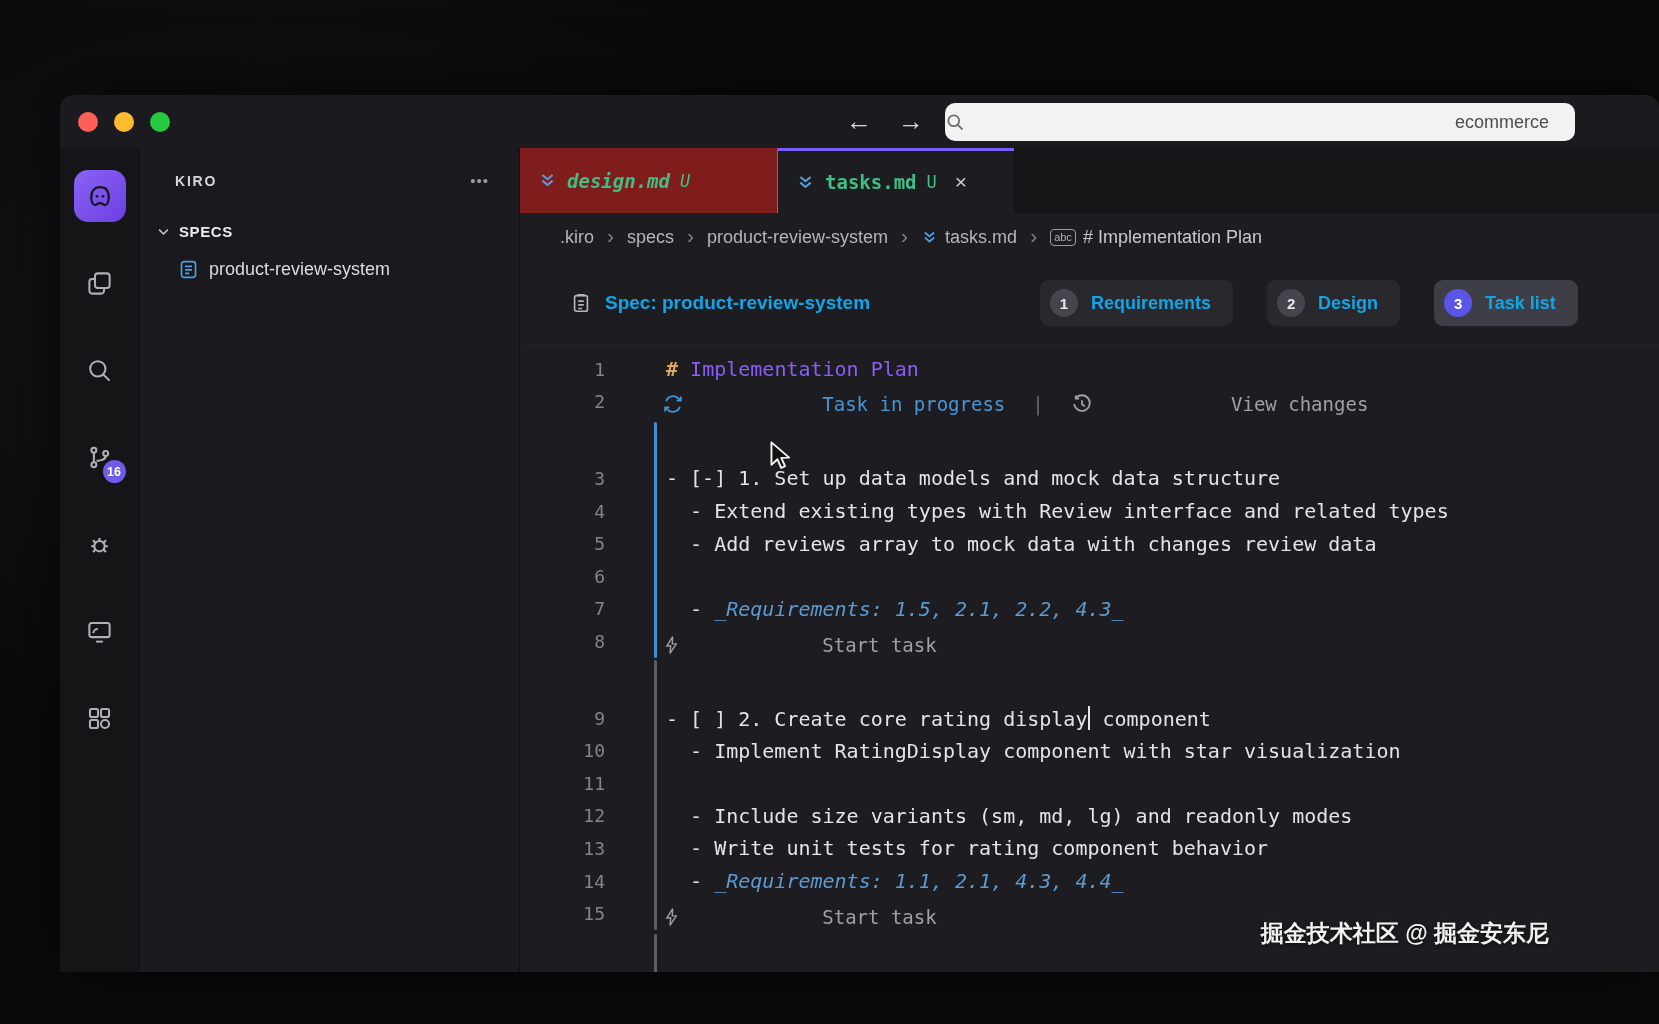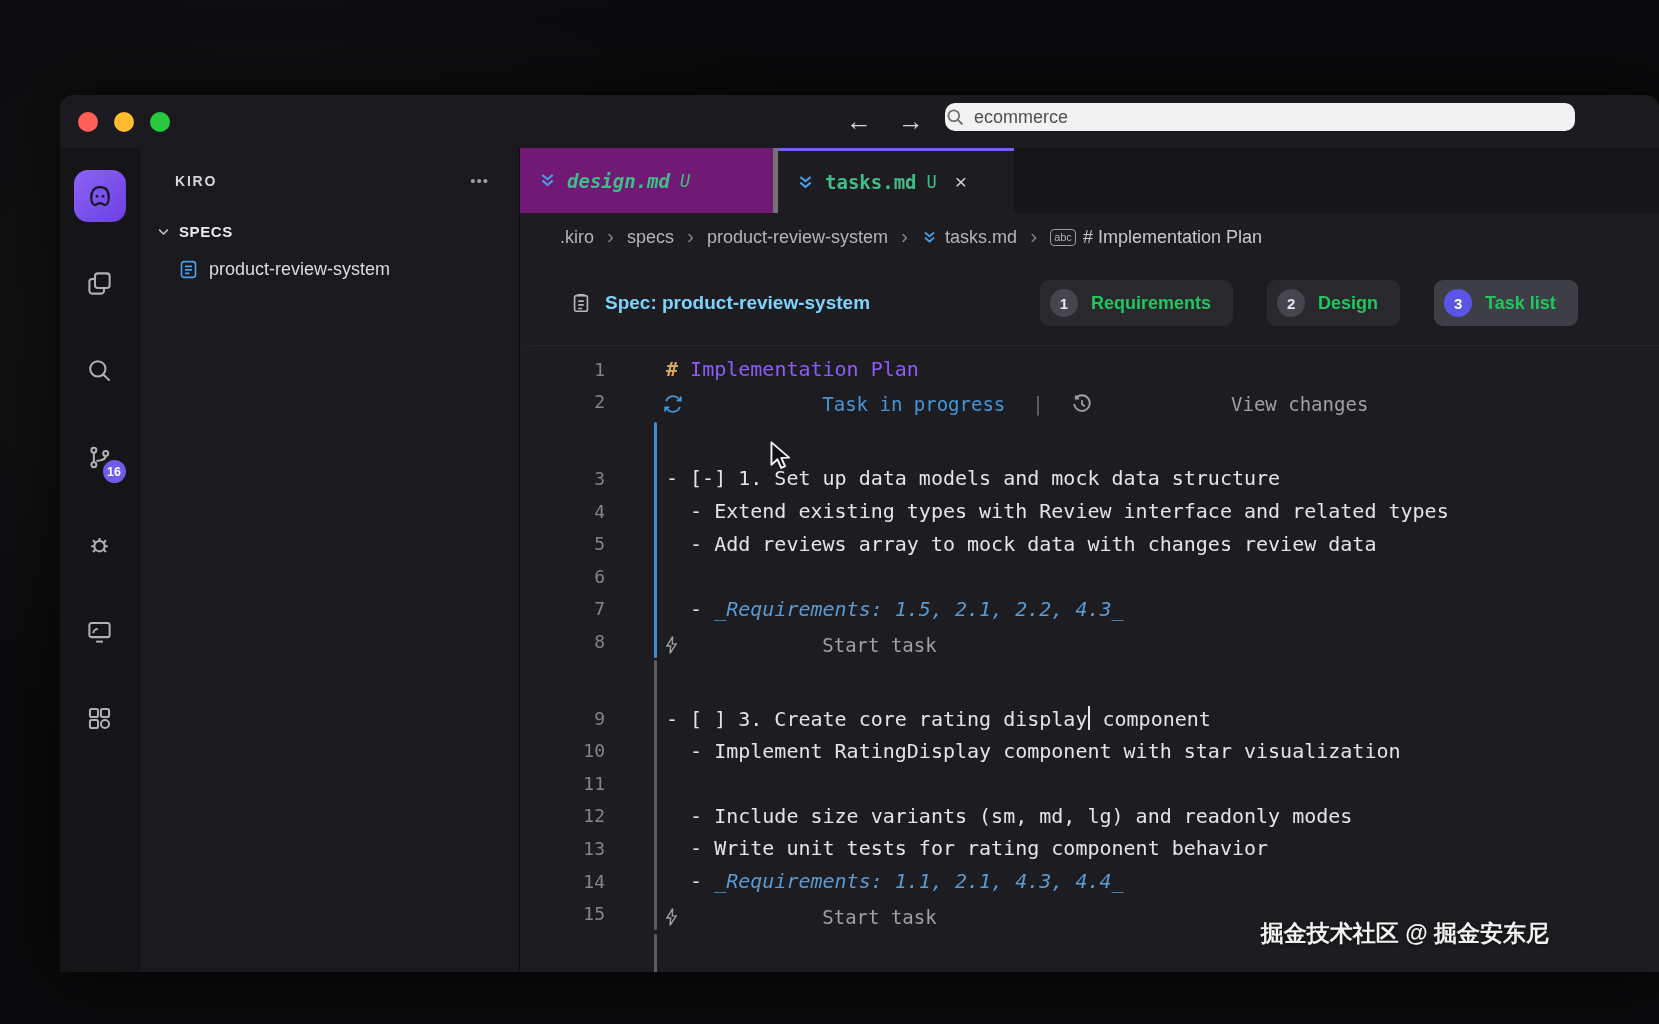--- a/index.html
+++ b/index.html
@@ -18,22 +18,22 @@
   }
   
   .titlebar { position:absolute; top:0; left:0; right:0; height:53px; background:#1b1b1f; }
   .traffic { position:absolute; top:17px; left:18px; display:flex; gap:16px; }
   .traffic span { width:20px; height:20px; border-radius:50%; display:block; }
   .t-red { background:#ff5f57; } .t-yellow { background:#febc2e; } .t-green { background:#28c840; }
   .nav { position:absolute; left:786px; top:0; height:53px; display:flex; align-items:center; gap:26px;
          color:#d8d8db; font-size:26px; }
   .nav span { cursor:default; }
   .searchbox {
-    position:absolute; left:885px; top:8px; width:630px; height:28px; background:#f2f2f3;
-    border-radius:10px; display:flex; align-items:center; justify-content:flex-start;
+    position:absolute; left:885px; top:8px; width:630px; height:38px; background:#f2f2f3;
+    border-radius:10px; display:flex; align-items:center; justify-content:space-between;
     padding-right:26px; gap:9px; color:#4e4e53; font-size:18px;
   }
   
   .activitybar {
     position:absolute; left:0; top:53px; width:80px; bottom:0; background:#151518;
     display:flex; flex-direction:column; align-items:center; padding-top:22px;
     border-right:1px solid #101013;
   }
   .kiro-logo {
     width:52px; height:52px; border-radius:14px; margin-bottom:37px;
@@ -56,46 +56,46 @@
   .sidebar-menu { margin-left:auto; color:#9a9a9f; font-size:15px; letter-spacing:1px; cursor:default; }
   .section-row { height:36px; display:flex; align-items:center; padding-left:16px; gap:8px; }
   .section-label { font-size:15px; font-weight:bold; letter-spacing:.6px; color:#eaeaec; }
   .spec-item { height:40px; display:flex; align-items:center; padding-left:38px; gap:10px; }
   .spec-item-label { font-size:18px; color:#dcdcdf; }
   
   .editorpane { position:absolute; left:460px; top:53px; right:0; bottom:0; background:#1d1d21; overflow:hidden; }
   .tabbar { height:65px; background:#151518; display:flex; }
   .tab { height:100%; display:flex; align-items:center; gap:10px; padding:0 18px;
          font-family:"DejaVu Sans Mono", monospace; font-size:19px; }
-  .tab-inactive { width:258px; background:#701a75; border-right:5px solid #737373; }
+  .tab-inactive { width:258px; background:#7f1d1d; border-right:1px solid #737373; }
   .tab-inactive .tab-name, .tab-inactive .tab-dirty { font-style:italic; }
   .tab-active { width:236px; background:#1d1d21; border-top:3px solid #7a5cff; }
   .tab-name { color:#3fbf85; font-weight:bold; }
   .tab-dirty { color:#3fbf85; font-size:17px; }
   .tab-close { color:#cfcfd2; font-size:21px; margin-left:8px; font-family:"Liberation Sans",sans-serif; }
   .tabbar-rest { flex:1; background:#151518; }
   .breadcrumbs { height:48px; display:flex; align-items:center; padding-left:40px; gap:13px;
                  color:#b4b4b9; font-size:18px; }
   .crumb-sep { color:#85858a; font-size:21px; margin-top:-2px; }
   .crumb-file { display:flex; align-items:center; gap:7px; }
   .abc-badge { border:1.5px solid #9a9aa0; border-radius:4px; font-size:11px; line-height:15px;
                padding:0 3px; color:#b0b0b5; }
   .crumb-last { color:#c9c9cd; }
   
   .specbar { height:84px; position:relative; }
   .specbar-title { position:absolute; left:50px; top:0; height:100%; display:flex; align-items:center; gap:13px; }
-  .specbar-title-text { font-size:19px; font-weight:bold; color:#7dd3fc; }
+  .specbar-title-text { font-size:19px; font-weight:bold; color:#0ea5e9; }
   .steps { position:absolute; left:520px; top:50%; transform:translateY(-50%); display:flex; gap:34px; }
   .step-pill { height:46px; border-radius:9px; background:#28282d; display:flex; align-items:center;
                gap:13px; padding:0 22px 0 10px; white-space:nowrap; }
   .step-pill.active { background:#3e3e46; }
   .step-num { width:28px; height:28px; border-radius:50%; background:#45454d; color:#e8e8ea;
               font-size:15px; font-weight:bold; display:flex; align-items:center; justify-content:center; }
   .step-pill.active .step-num { background:#5a55e6; color:#fff; }
-  .step-label { font-size:18px; font-weight:600; color:#22c55e; }
+  .step-label { font-size:18px; font-weight:600; color:#0ea5e9; }
   
   .codearea { position:absolute; left:0; right:0; top:197px; bottom:0; background:#1d1d21;
               border-top:1px solid #25252a; border-radius:10px 0 0 0; padding-top:7px; overflow:hidden; }
   .crow { display:flex; height:32.6px; align-items:center;
           font-family:"DejaVu Sans Mono", monospace; font-size:20px; color:#e4e4e7; }
   .crow .ln { flex:0 0 85px; text-align:right; color:#84848a; font-size:18px; }
   .crow .code { padding-left:61px; white-space:pre; }
   .crow.lens { height:44px; align-items:flex-end; padding-bottom:3px; font-size:19px; color:#9fa0a5; }
   .lens-content { padding-left:57px; display:flex; align-items:center; gap:23px; white-space:pre; }
   .lens-blue { color:#4596d8; }
@@ -359,21 +359,21 @@
           <span>
             <svg width="20" height="20" viewBox="0 0 24 24" fill="none" stroke="#9fa0a5" stroke-width="1.7">
               <path d="M12.8 2 5.8 13.2h4.6L9.6 22l7.4-11.4h-4.7L12.8 2z"></path>
             </svg>
           </span>
           <span>Start task</span>
         </span>
       </div>
       <div class="crow">
         <span class="ln">9</span>
-        <span class="code"><span>- [ ] 3. Create core rating display</span><span class="caret"></span><span> component</span></span>
+        <span class="code"><span>- [ ] 2. Create core rating display</span><span class="caret"></span><span> component</span></span>
       </div>
       <div class="crow">
         <span class="ln">10</span>
         <span class="code">  - Implement RatingDisplay component with star visualization</span>
       </div>
       <div class="crow">
         <span class="ln">11</span>
       </div>
       <div class="crow">
         <span class="ln">12</span>

